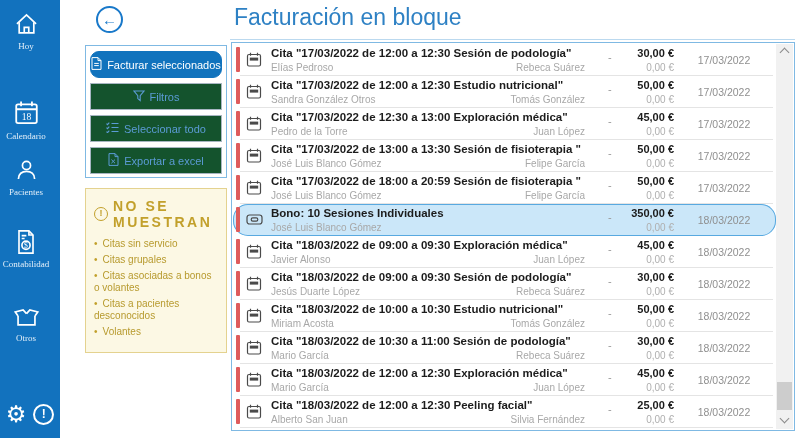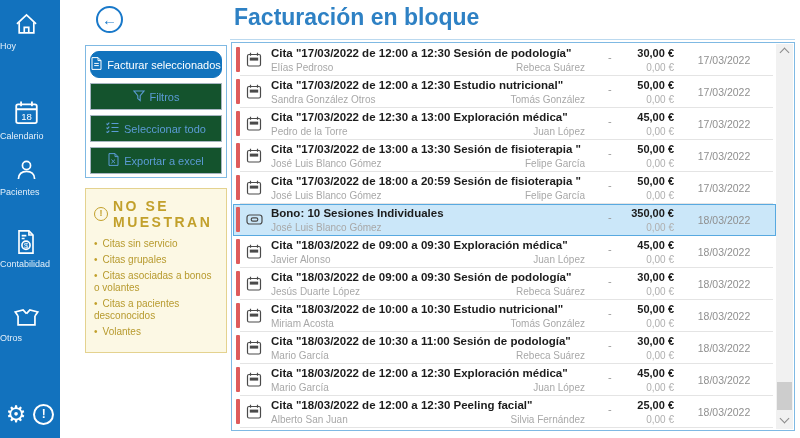--- a/index.html
+++ b/index.html
@@ -1,30 +1,30 @@
 <!DOCTYPE html>
 <html><head>
 <meta charset="utf-8">
 <style>
   * { box-sizing: border-box; margin: 0; padding: 0; }
   body { font-family: "Liberation Sans", sans-serif; background: #fff; }
   .app { position: relative; width: 800px; height: 438px; background: #fff; overflow: hidden; }
 
   
   .sidebar { position: absolute; left: 0; top: 0; width: 60px; height: 438px; background: #1272BE; }
-  .side-item { position: absolute; width: 52px; text-align: left; color: #EAF3FB; }
+  .side-item { position: absolute; width: 52px; text-align: center; color: #EAF3FB; font-family: Liberation Serif, serif; }
   .side-item .lbl { display: block; font-size: 9px; margin-top: 3px; color: #E3EFF9; }
   .side-item svg { display: block; margin: 0 auto; }
   .side-bottom { position: absolute; left: 0; bottom: 12px; width: 60px; display: flex; justify-content: center; gap: 7px; align-items: center; }
   .gear { color: #fff; font-size: 23px; line-height: 23px; }
   .alert-circ { width: 21px; height: 21px; border: 2px solid #fff; border-radius: 50%; color: #fff; font-weight: bold; font-size: 12px; line-height: 17px; text-align: center; }
 
   
   .back-btn { position: absolute; left: 96px; top: 6px; width: 27px; height: 27px; border: 2px solid #1979CA; border-radius: 50%; color: #1979CA; font-size: 15px; line-height: 23px; text-align: center; background: #fff; cursor: pointer; }
-  .page-title { position: absolute; left: 234px; top: 4px; font-size: 23px; color: #2E81C4; font-weight: 700; }
+  .page-title { position: absolute; left: 234px; top: 4px; font-size: 23px; color: #2E81C4; font-weight: 400; }
   .totals { position: absolute; right: 5px; top: 3px; text-align: right; }
   .totals .t-row { display: flex; justify-content: flex-end; align-items: baseline; gap: 36px; }
   .t-label1, .t-value1 { font-weight: bold; font-size: 13px; color: #1464AE; }
   .t-label2, .t-value2 { font-size: 12px; color: #68A5D6; }
   .t-value1, .t-value2 { width: 85px; text-align: right; margin-top: 36px; }
   .head-line { position: absolute; left: 230px; top: 39px; width: 565px; height: 1px; background: #BBD9EF; }
 
   
   .panel-buttons { position: absolute; left: 85px; top: 45px; width: 142px; height: 133px; border: 1px solid #7FB9E3; padding: 5px 4px; background: #fff; }
   .btn { width: 100%; height: 27px; margin-bottom: 5px; border: 1px solid #A7B6C2; background: #14532d; color: #5B9BD5; font-size: 11px; font-family: "Liberation Sans", sans-serif; display: flex; align-items: center; justify-content: center; gap: 5px; cursor: pointer; }
@@ -38,21 +38,21 @@
   .warn-title { font-size: 14px; font-weight: bold; letter-spacing: 2.5px; color: #C2A02B; }
   .warn-list { list-style: none; margin-top: 8px; }
   .warn-list li { font-size: 10px; color: #B79A2E; margin-bottom: 4px; line-height: 12px; }
   .warn-list li::before { content: "•"; margin-right: 5px; color: #C2A02B; }
 
   
   .list { position: absolute; left: 231px; top: 42px; width: 564px; height: 389px; border: 1px solid #7FB9E3; background: #fff; }
   .rows { position: absolute; left: 1px; top: 1px; right: 18px; bottom: 1px; overflow: hidden; }
   .row { position: relative; height: 32px; background: #fff; }
   .row::after { content: ""; position: absolute; left: 7px; right: 3px; bottom: 0; height: 1px; background: #E4E4E4; }
-  .row.selected { background: #CBE7F9; box-shadow: inset 0 0 0 1px #58A9E0; }
+  .row.selected { background: #CBE7F9; box-shadow: inset 0 0 0 1px #58A9E0; border-radius: 15px; }
   .row.selected::after { display: none; }
   .redbar { position: absolute; left: 3px; top: 3px; width: 4px; height: 25px; background: #DE5C5C; border-radius: 1px; }
   .row-icon { position: absolute; left: 13px; top: 8px; }
   .row:not(.icon-bono) .tick { display: none; }
   .row-title { position: absolute; left: 38px; top: 3px; font-size: 11.5px; font-weight: bold; color: #1C1C1C; white-space: nowrap; }
   .row-patient { position: absolute; left: 38px; top: 18px; font-size: 10px; color: #A8A8A8; white-space: nowrap; }
   .row-prof { position: absolute; left: 237px; top: 18px; width: 115px; text-align: right; font-size: 10px; color: #A8A8A8; white-space: nowrap; }
   .row-dash { position: absolute; left: 375px; top: 7px; font-size: 11px; color: #999; }
   .row-amount { position: absolute; right: 102px; top: 3px; font-size: 11px; font-weight: bold; color: #1B1B1B; }
   .row-amount2 { position: absolute; right: 102px; top: 18px; font-size: 10px; color: #AFAFAF; }

